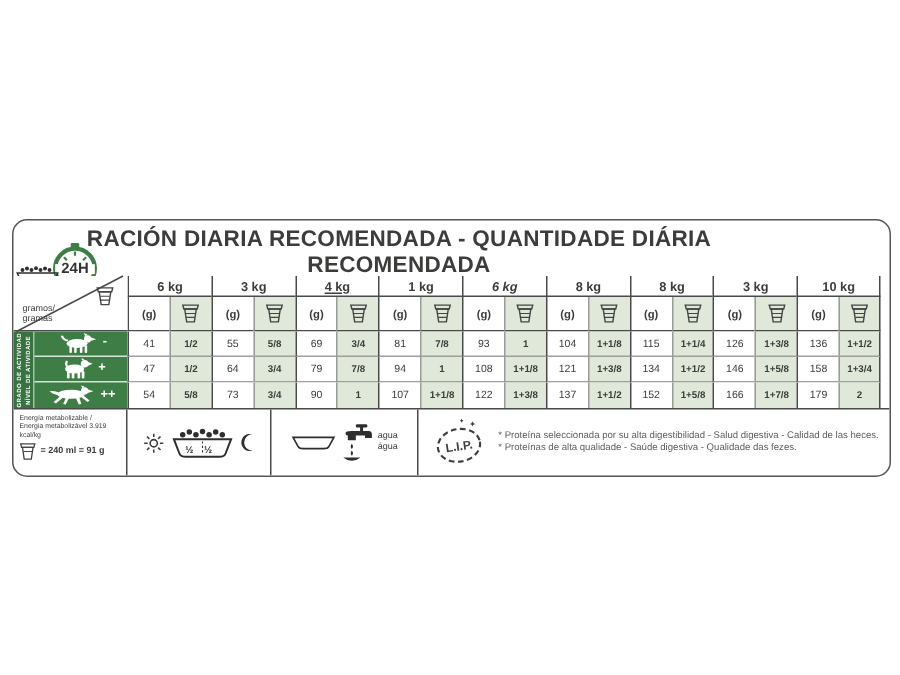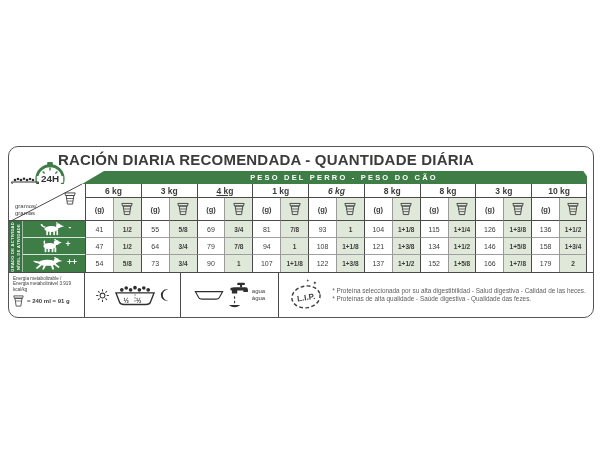--- a/index.html
+++ b/index.html
@@ -77,23 +77,20 @@
         <circle cx="16" cy="6" r="2.6"></circle>
         <circle cx="22" cy="8" r="2.6"></circle>
       <circle cx="28" cy="5.5" r="2.6"></circle>
         <circle cx="34" cy="8" r="2.6"></circle>
         <circle cx="40" cy="6" r="2.6"></circle>
         <circle cx="46" cy="8" r="2.6"></circle>
     </g>
     <path d="M3 12 L57 12 L52 24 Q51 27 46 27 L14 27 Q9 27 8 24 Z" fill="none" stroke="#2e2e2e" stroke-width="2"></path>
   </svg>
 
-  <div class="band">
-    <span>PESO DEL PERRO - PESO DO CÃO</span>
-  </div>
 
   <div class="tbl">
     <div class="gramcell">
       <svg class="diag" viewBox="0 0 76 37" preserveAspectRatio="none">
         <line x1="73" y1="0" x2="2" y2="37" stroke="#4a4a4a" stroke-width="1"></line>
       </svg>
       <span class="cup">
         <svg width="12" height="13" viewBox="0 0 14 15">
           <polygon points="1,1 13,1 12.2,4 1.8,4" fill="none" stroke="#444" stroke-width="1.1"></polygon>
           <polygon points="2.5,4 11.5,4 10,14 4,14" fill="none" stroke="#444" stroke-width="1.1"></polygon>

